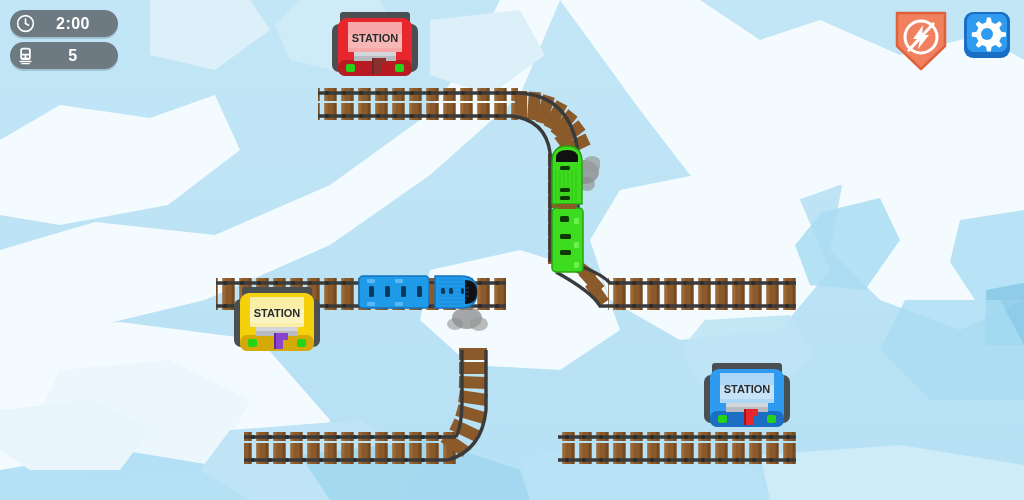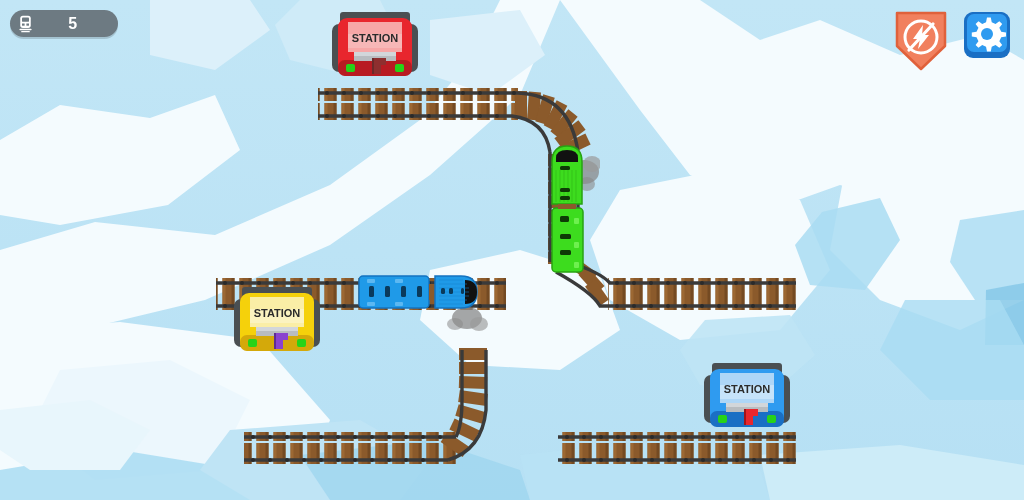--- a/index.html
+++ b/index.html
@@ -419,20 +419,28 @@
         <rect x="94" y="22" width="4" height="6" rx="1.5" fill="#0a3a5c"></rect>
         <rect x="106" y="22" width="3" height="6" rx="1.5" fill="#0a3a5c"></rect>
       </svg>
     </div>
 
   </div>
 
   <div class="hud">
     <div class="hud-badge">
       <svg class="hud-icon" viewBox="0 0 24 24">
+        <circle cx="12" cy="12" r="9" fill="none" stroke="#ffffff" stroke-width="1.8"></circle>
+        <line x1="12" y1="12" x2="12" y2="7" stroke="#ffffff" stroke-width="1.8" stroke-linecap="round"></line>
+        <line x1="12" y1="12" x2="15.5" y2="14" stroke="#ffffff" stroke-width="1.8" stroke-linecap="round"></line>
+      </svg>
+      <span class="hud-value">2:00</span>
+    </div>
+    <div class="hud-badge">
+      <svg class="hud-icon" viewBox="0 0 24 24">
         <rect x="6" y="3" width="12" height="14" rx="3" fill="#ffffff"></rect>
         <rect x="8" y="5" width="8" height="5" rx="1" fill="#6d7a82"></rect>
         <rect x="8" y="12" width="3" height="2.5" fill="#6d7a82"></rect>
         <rect x="13" y="12" width="3" height="2.5" fill="#6d7a82"></rect>
         <rect x="5" y="18" width="14" height="1.8" rx="0.9" fill="#ffffff"></rect>
         <rect x="7" y="20.5" width="10" height="1.6" rx="0.8" fill="#ffffff"></rect>
       </svg>
       <span class="hud-value">5</span>
     </div>
   </div>

